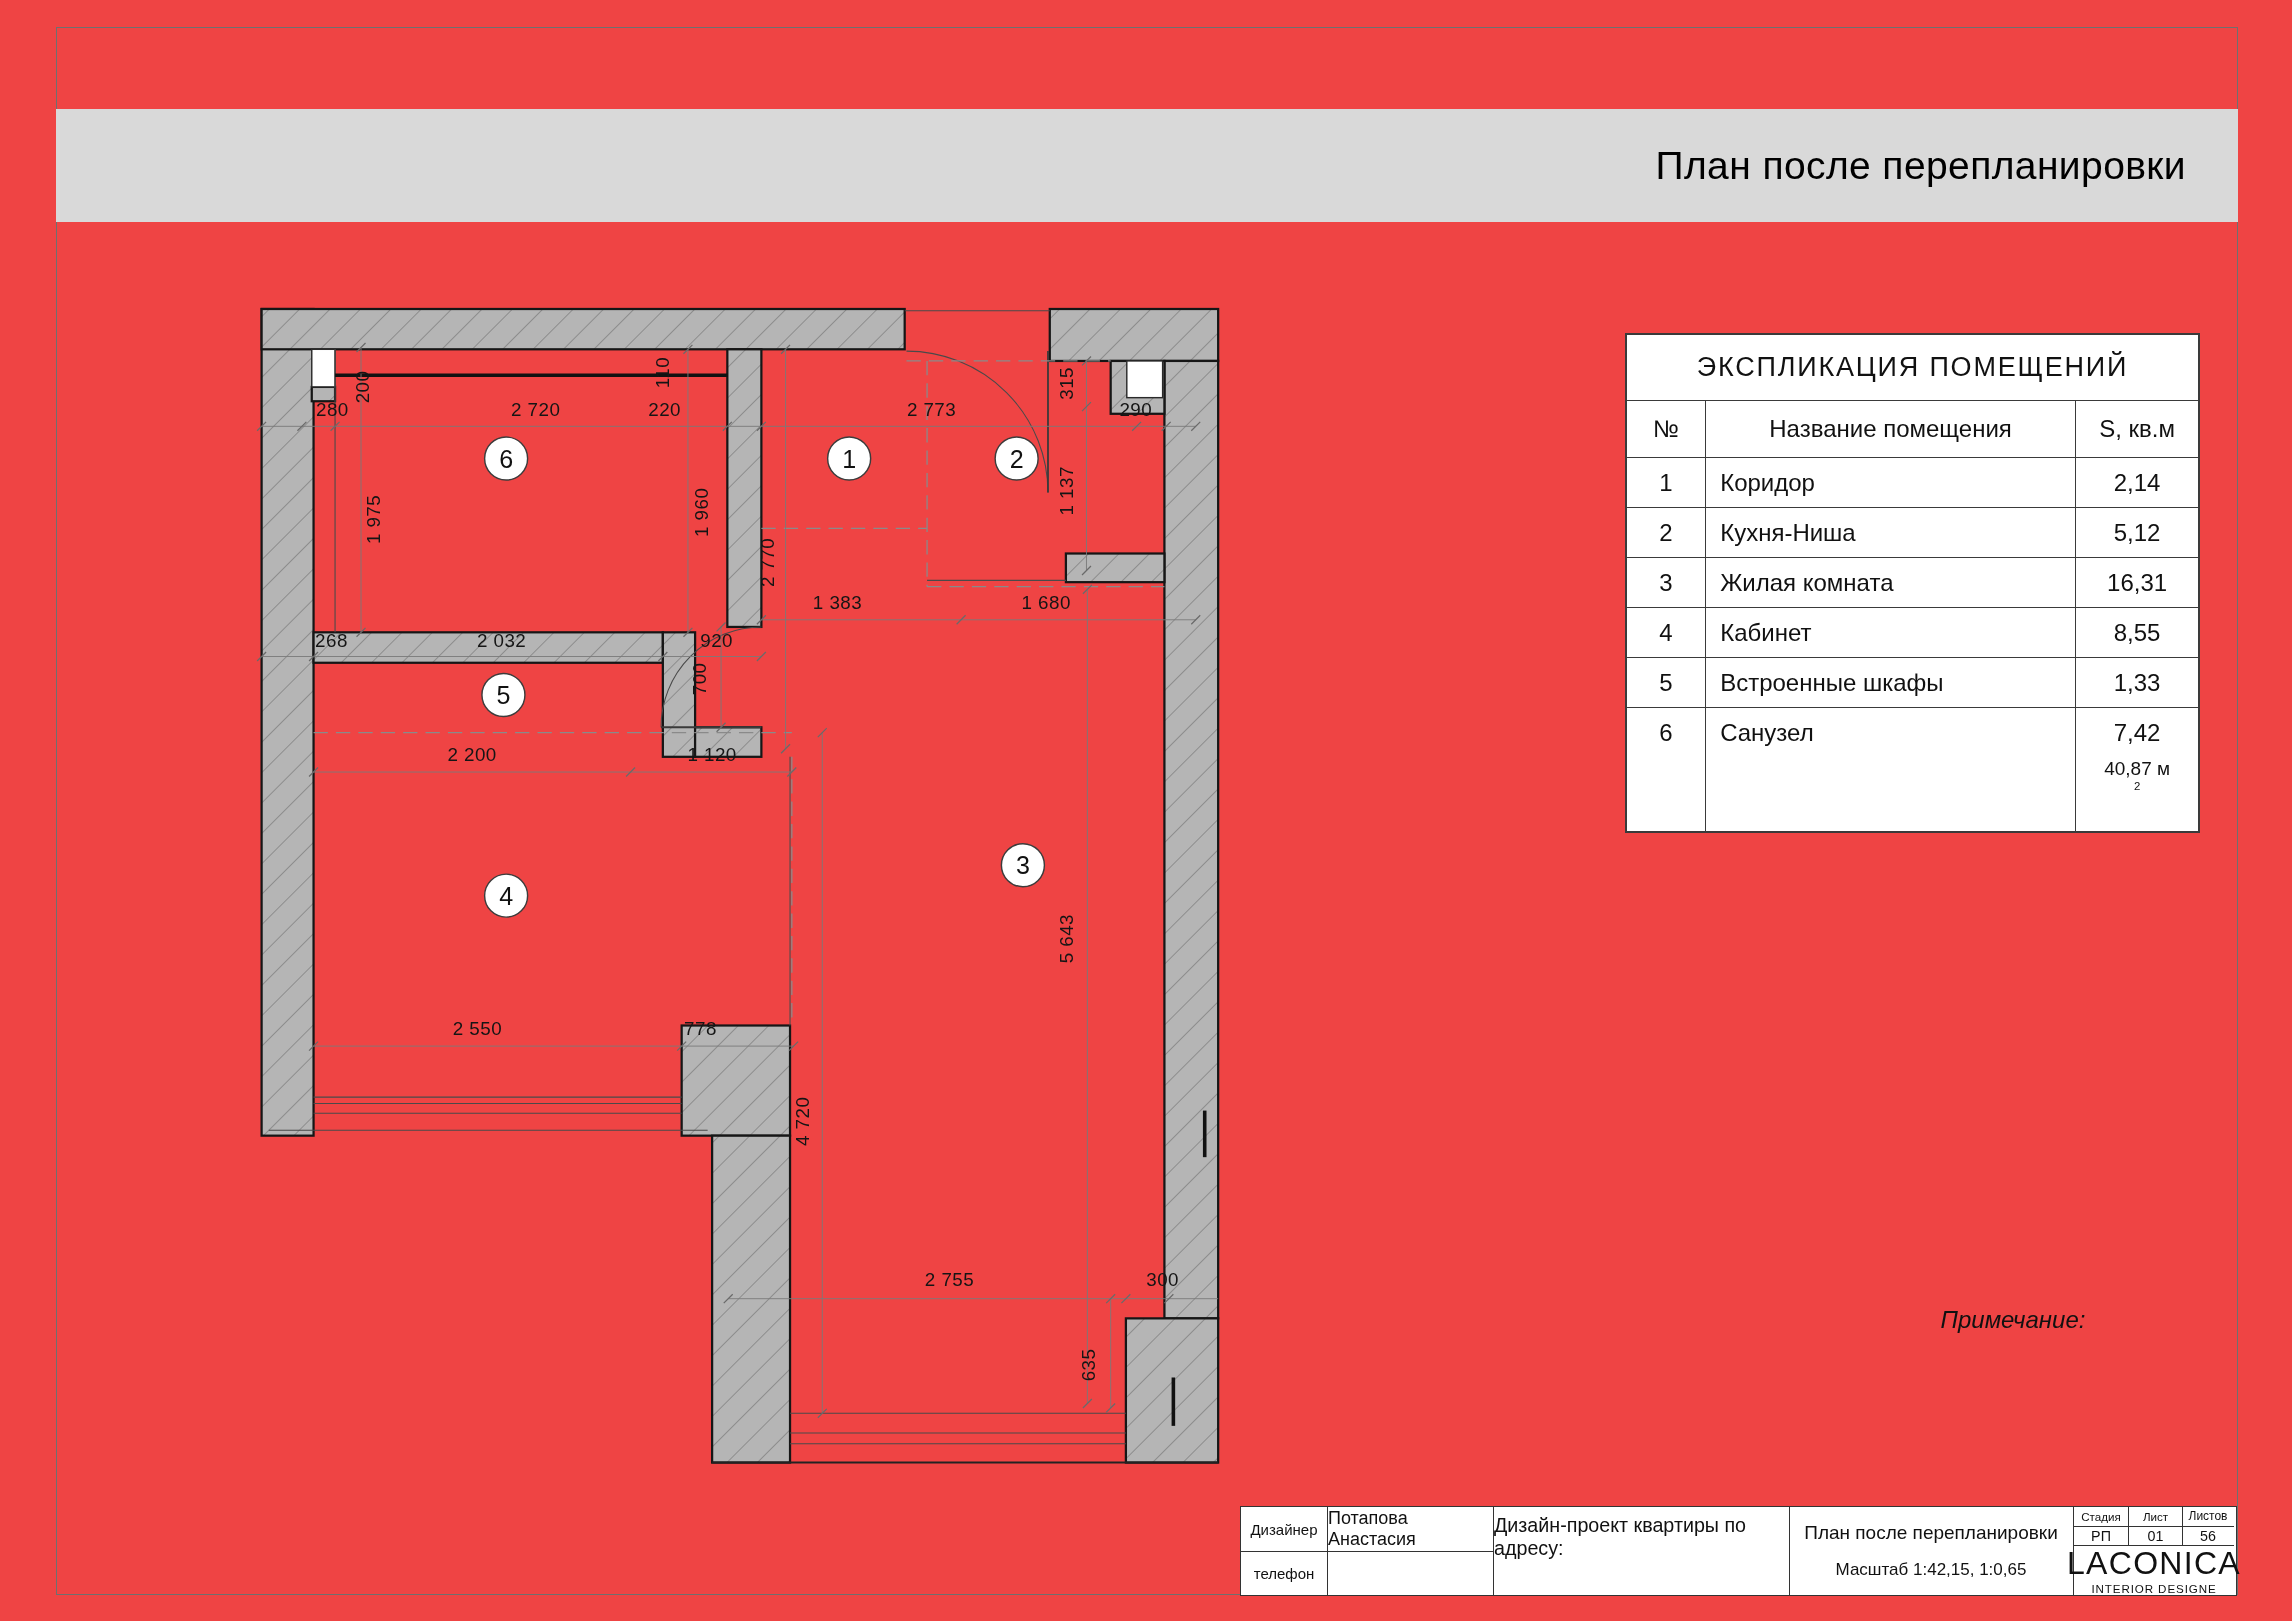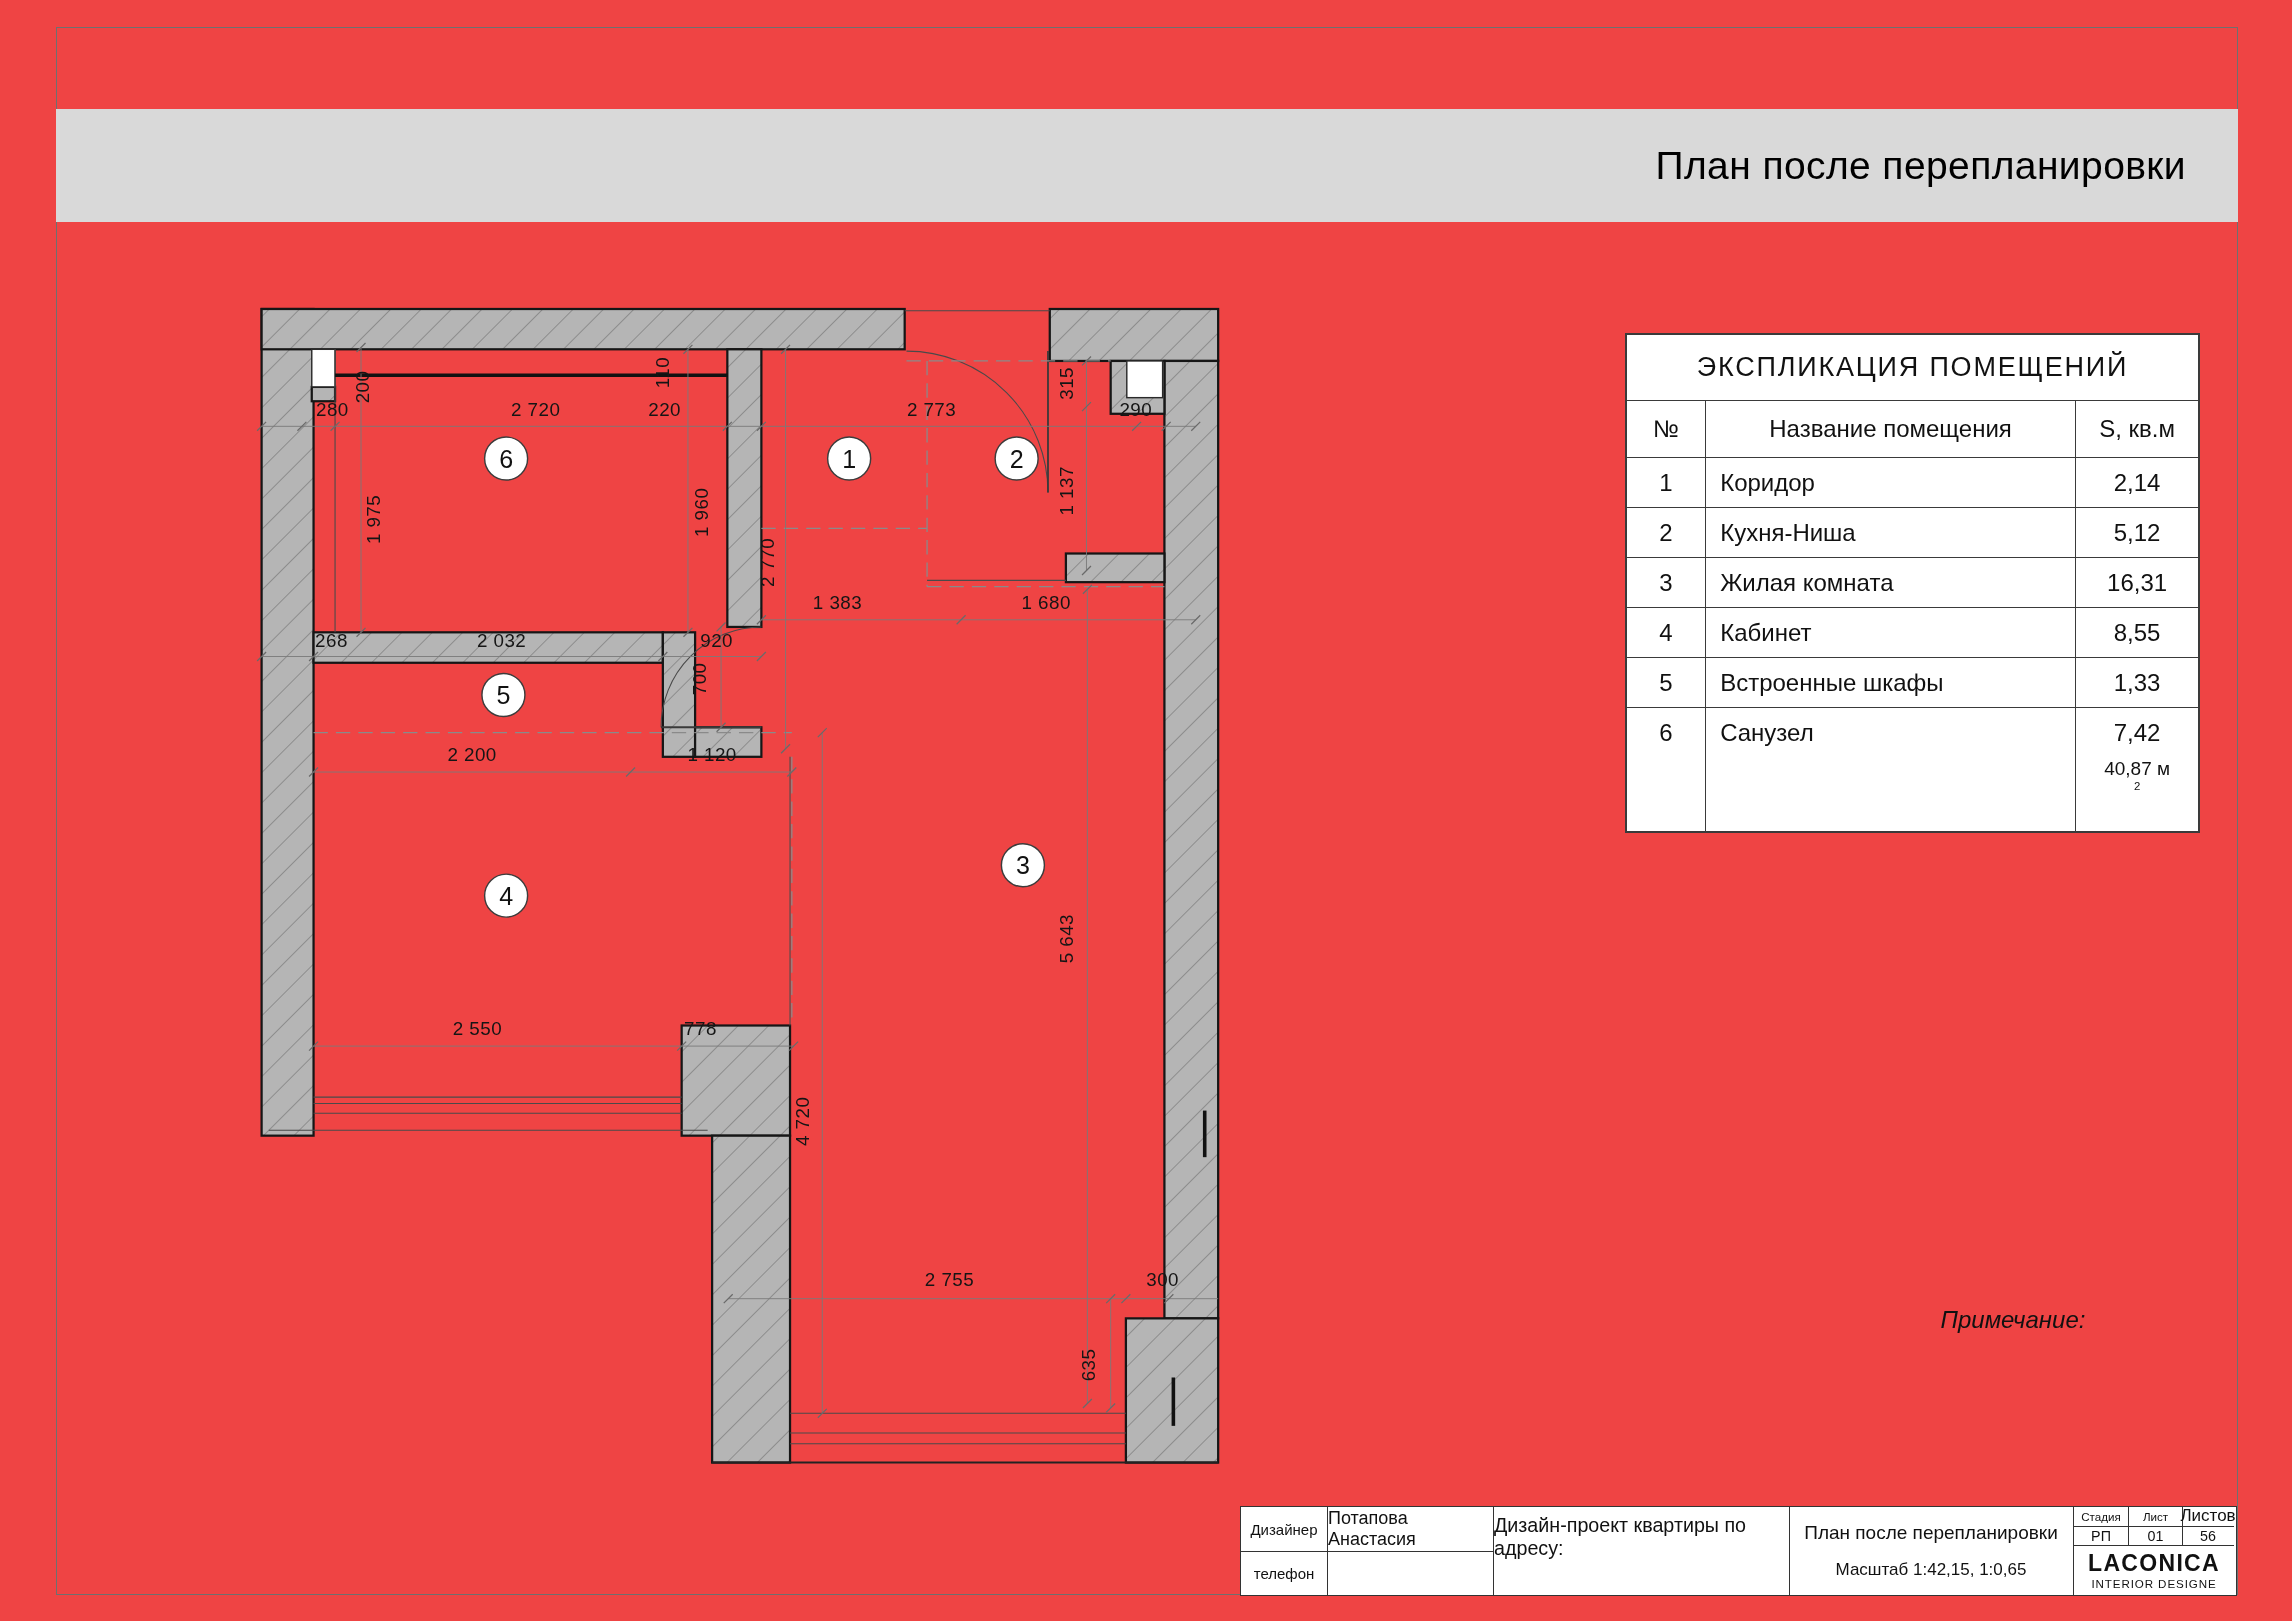--- a/index.html
+++ b/index.html
@@ -44,21 +44,21 @@
   .notes{position:absolute;left:1787px;top:1306px;width:452px;}
   .notes .head{font-style:italic;font-size:24px;margin-bottom:24px;text-align:center;}
   .notes .item{font-size:22.4px;line-height:1.5;text-align:justify;}
 
   
   .tb{position:absolute;left:1240px;top:1506px;width:997px;height:90px;border:1.8px solid #333;
       box-sizing:border-box;background:#fff;}
   .tb .cell{position:absolute;box-sizing:border-box;display:flex;align-items:center;justify-content:center;}
   .tb .br{border-right:1.4px solid #333;}
   .tb .bb{border-bottom:1.4px solid #333;}
-  .lac-name{font-size:23px;letter-spacing:1.3px;font-weight:bold;}
+  .lac-name{font-size:32px;letter-spacing:1.3px;}
   .lac-sub{font-size:11.6px;letter-spacing:0.9px;}
 </style>
 </head>
 <body>
 
 <div class="page">
 
   <div class="frame"></div>
 
   <div class="band">
@@ -251,21 +251,21 @@
     <div class="cell br bb" style="left:87px;top:0;width:166px;height:45px;font-size:18px;">Потапова Анастасия</div>
     <div class="cell br" style="left:87px;top:45px;width:166px;height:43px;"></div>
     <div class="cell br" style="left:253px;top:0;width:296px;height:88px;align-items:flex-start;padding-top:7.2px;font-size:19.7px;">Дизайн-проект квартиры по адресу:</div>
     <div class="cell br" style="left:548px;top:0;width:285px;height:88px;flex-direction:column;justify-content:space-evenly;">
       <span style="font-size:19px;">План после перепланировки</span>
       <span style="font-size:17px;">Масштаб 1:42,15, 1:0,65</span>
     </div>
 
     <div class="cell bb" style="left:833px;top:0;width:55px;height:19.7px;font-size:11.6px;border-right:1.4px solid #333;">Стадия</div>
     <div class="cell bb" style="left:888px;top:0;width:54px;height:19.7px;font-size:11.6px;border-right:1.4px solid #333;">Лист</div>
-    <div class="cell bb" style="left:941px;top:0;width:52px;height:19.7px;font-size:17px;">Листов</div>
+    <div class="cell bb" style="left:941px;top:0;width:52px;height:19.7px;font-size:12px;">Листов</div>
     <div class="cell bb" style="left:833px;top:19.7px;width:55px;height:19.7px;font-size:14.3px;border-right:1.4px solid #333;">РП</div>
     <div class="cell bb" style="left:888px;top:19.7px;width:54px;height:19.7px;font-size:14.3px;border-right:1.4px solid #333;">01</div>
     <div class="cell bb" style="left:941px;top:19.7px;width:52px;height:19.7px;font-size:14.3px;">56</div>
     <div class="cell" style="left:833px;top:39px;width:160px;height:48px;flex-direction:column;justify-content:center;">
       <span class="lac-name">LACONICA</span>
       <span class="lac-sub">INTERIOR DESIGNE</span>
     </div>
   </div>
 
 </div>

